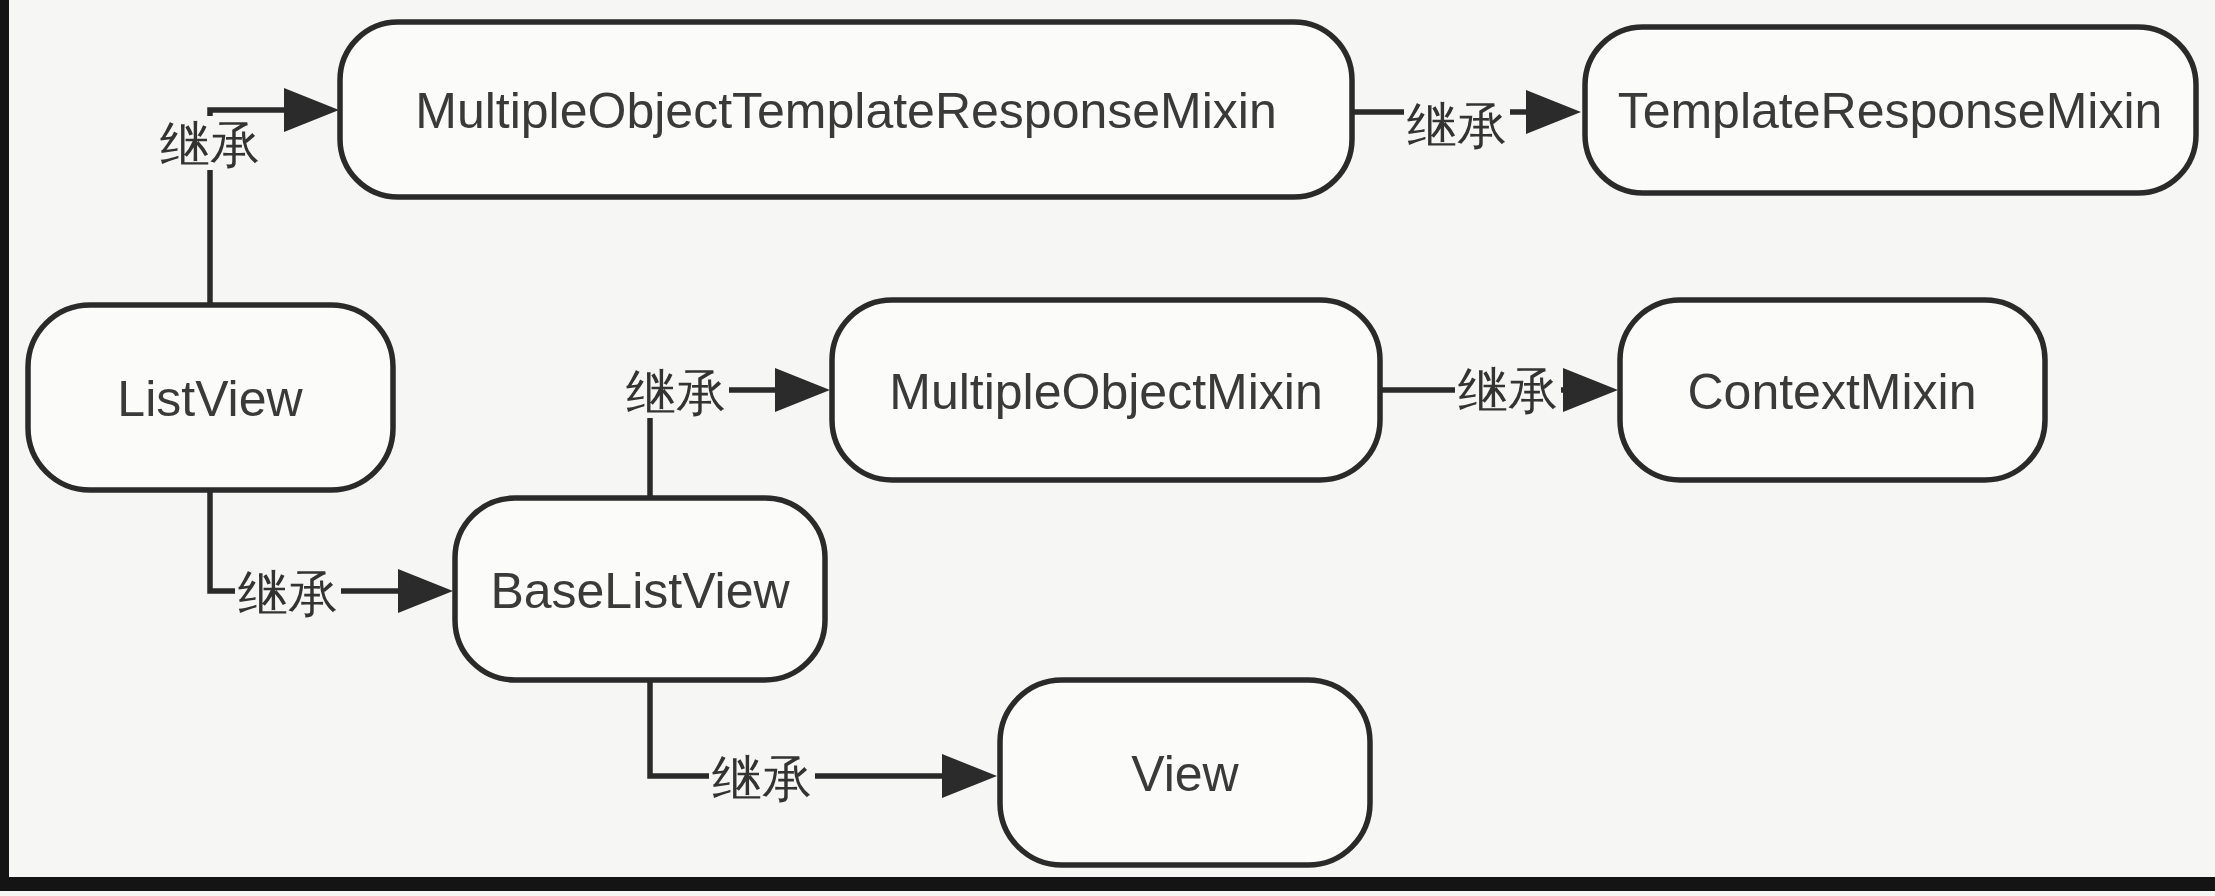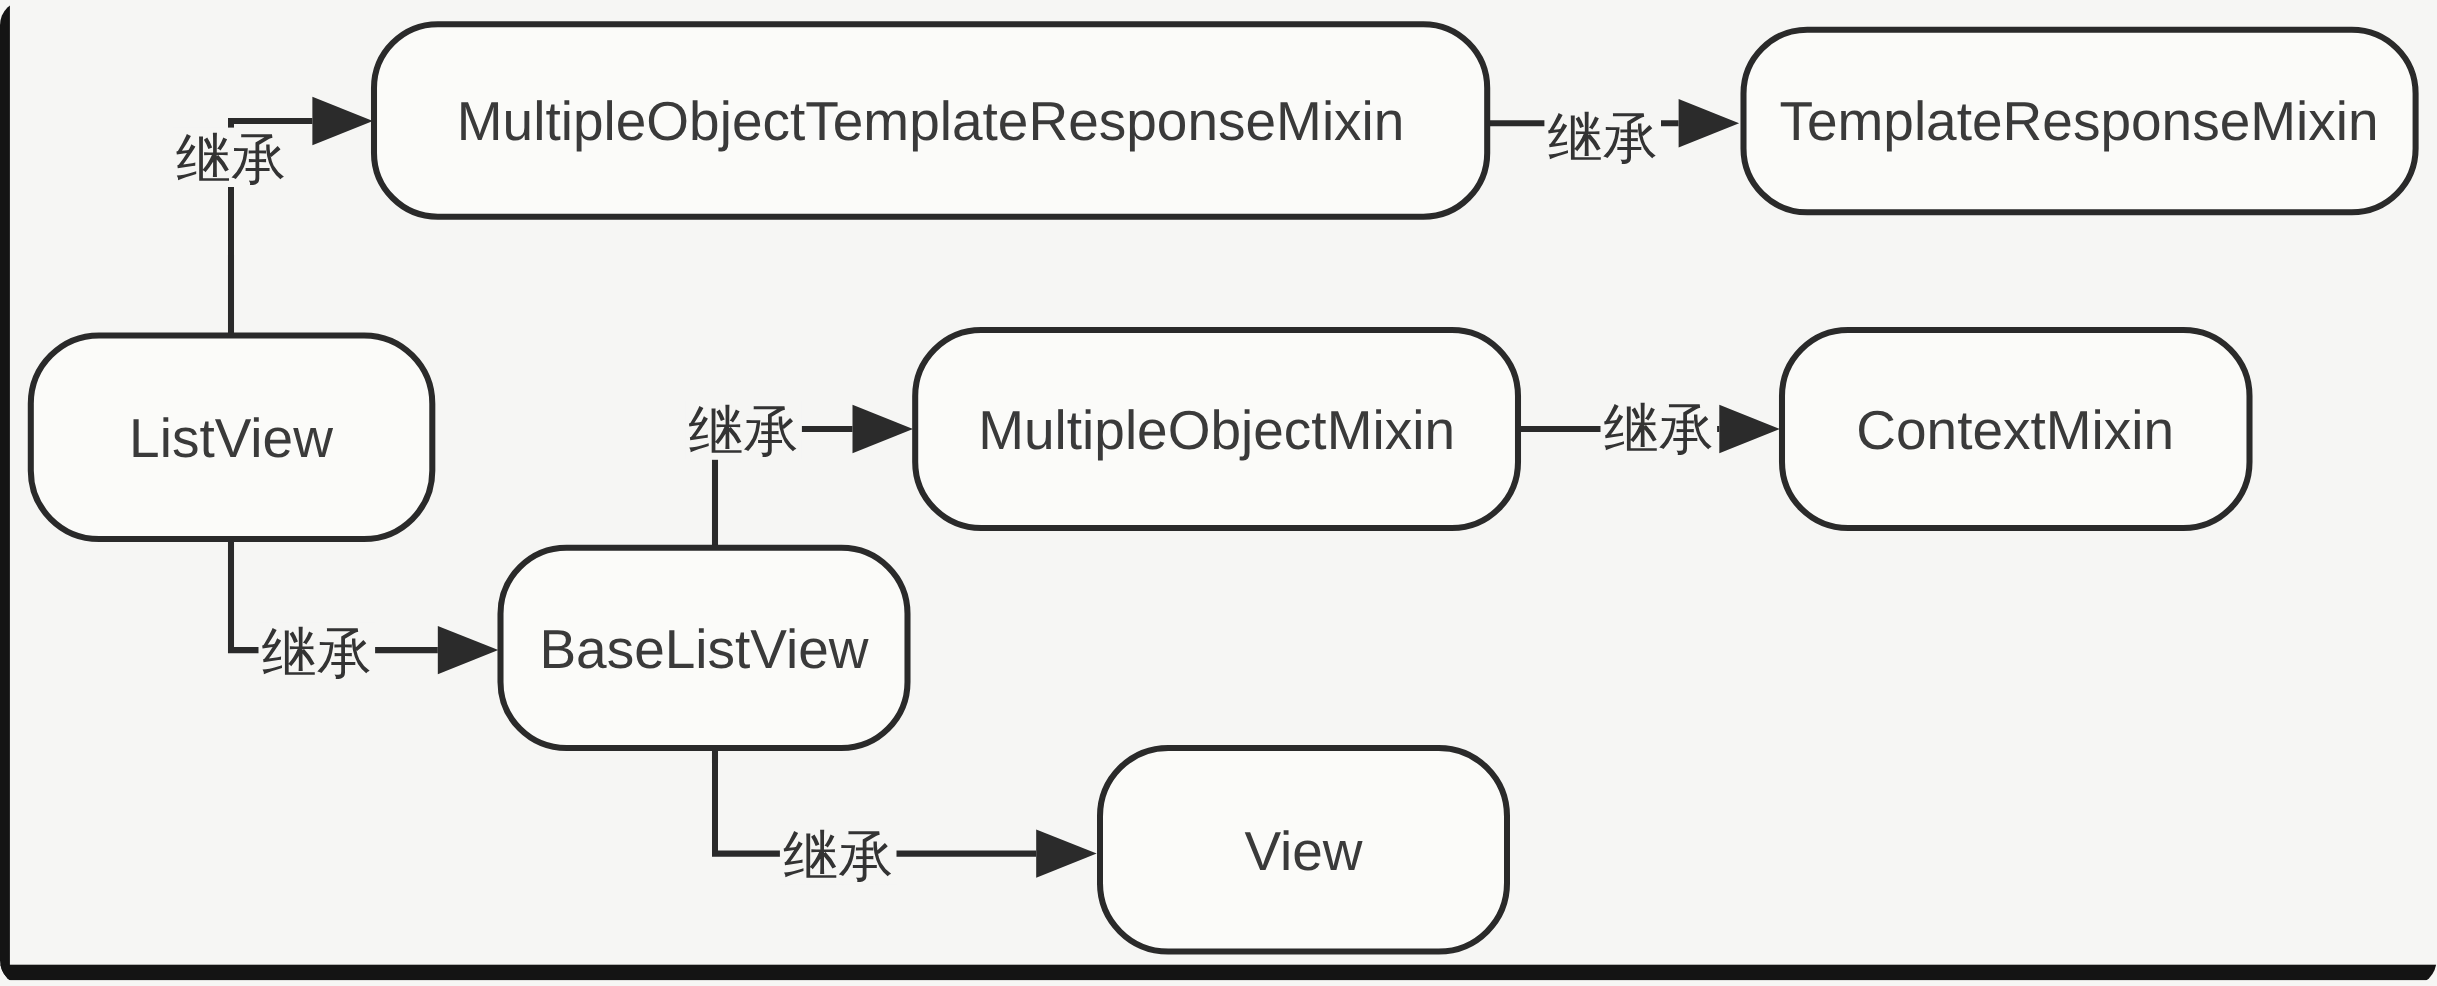--- a/index.html
+++ b/index.html
@@ -6,21 +6,20 @@
     margin: 0;
     padding: 0;
     background: #f6f6f4;
   }
   .stage {
     position: relative;
     width: 2215px;
     height: 896px;
     background: #f6f6f4;
     overflow: hidden;
-    border-radius: 23px;
   }
   svg {
     display: block;
   }
   .node-box {
     fill: #fbfbf9;
     stroke: #2a2a2a;
     stroke-width: 5.5;
   }
   .node-label {

